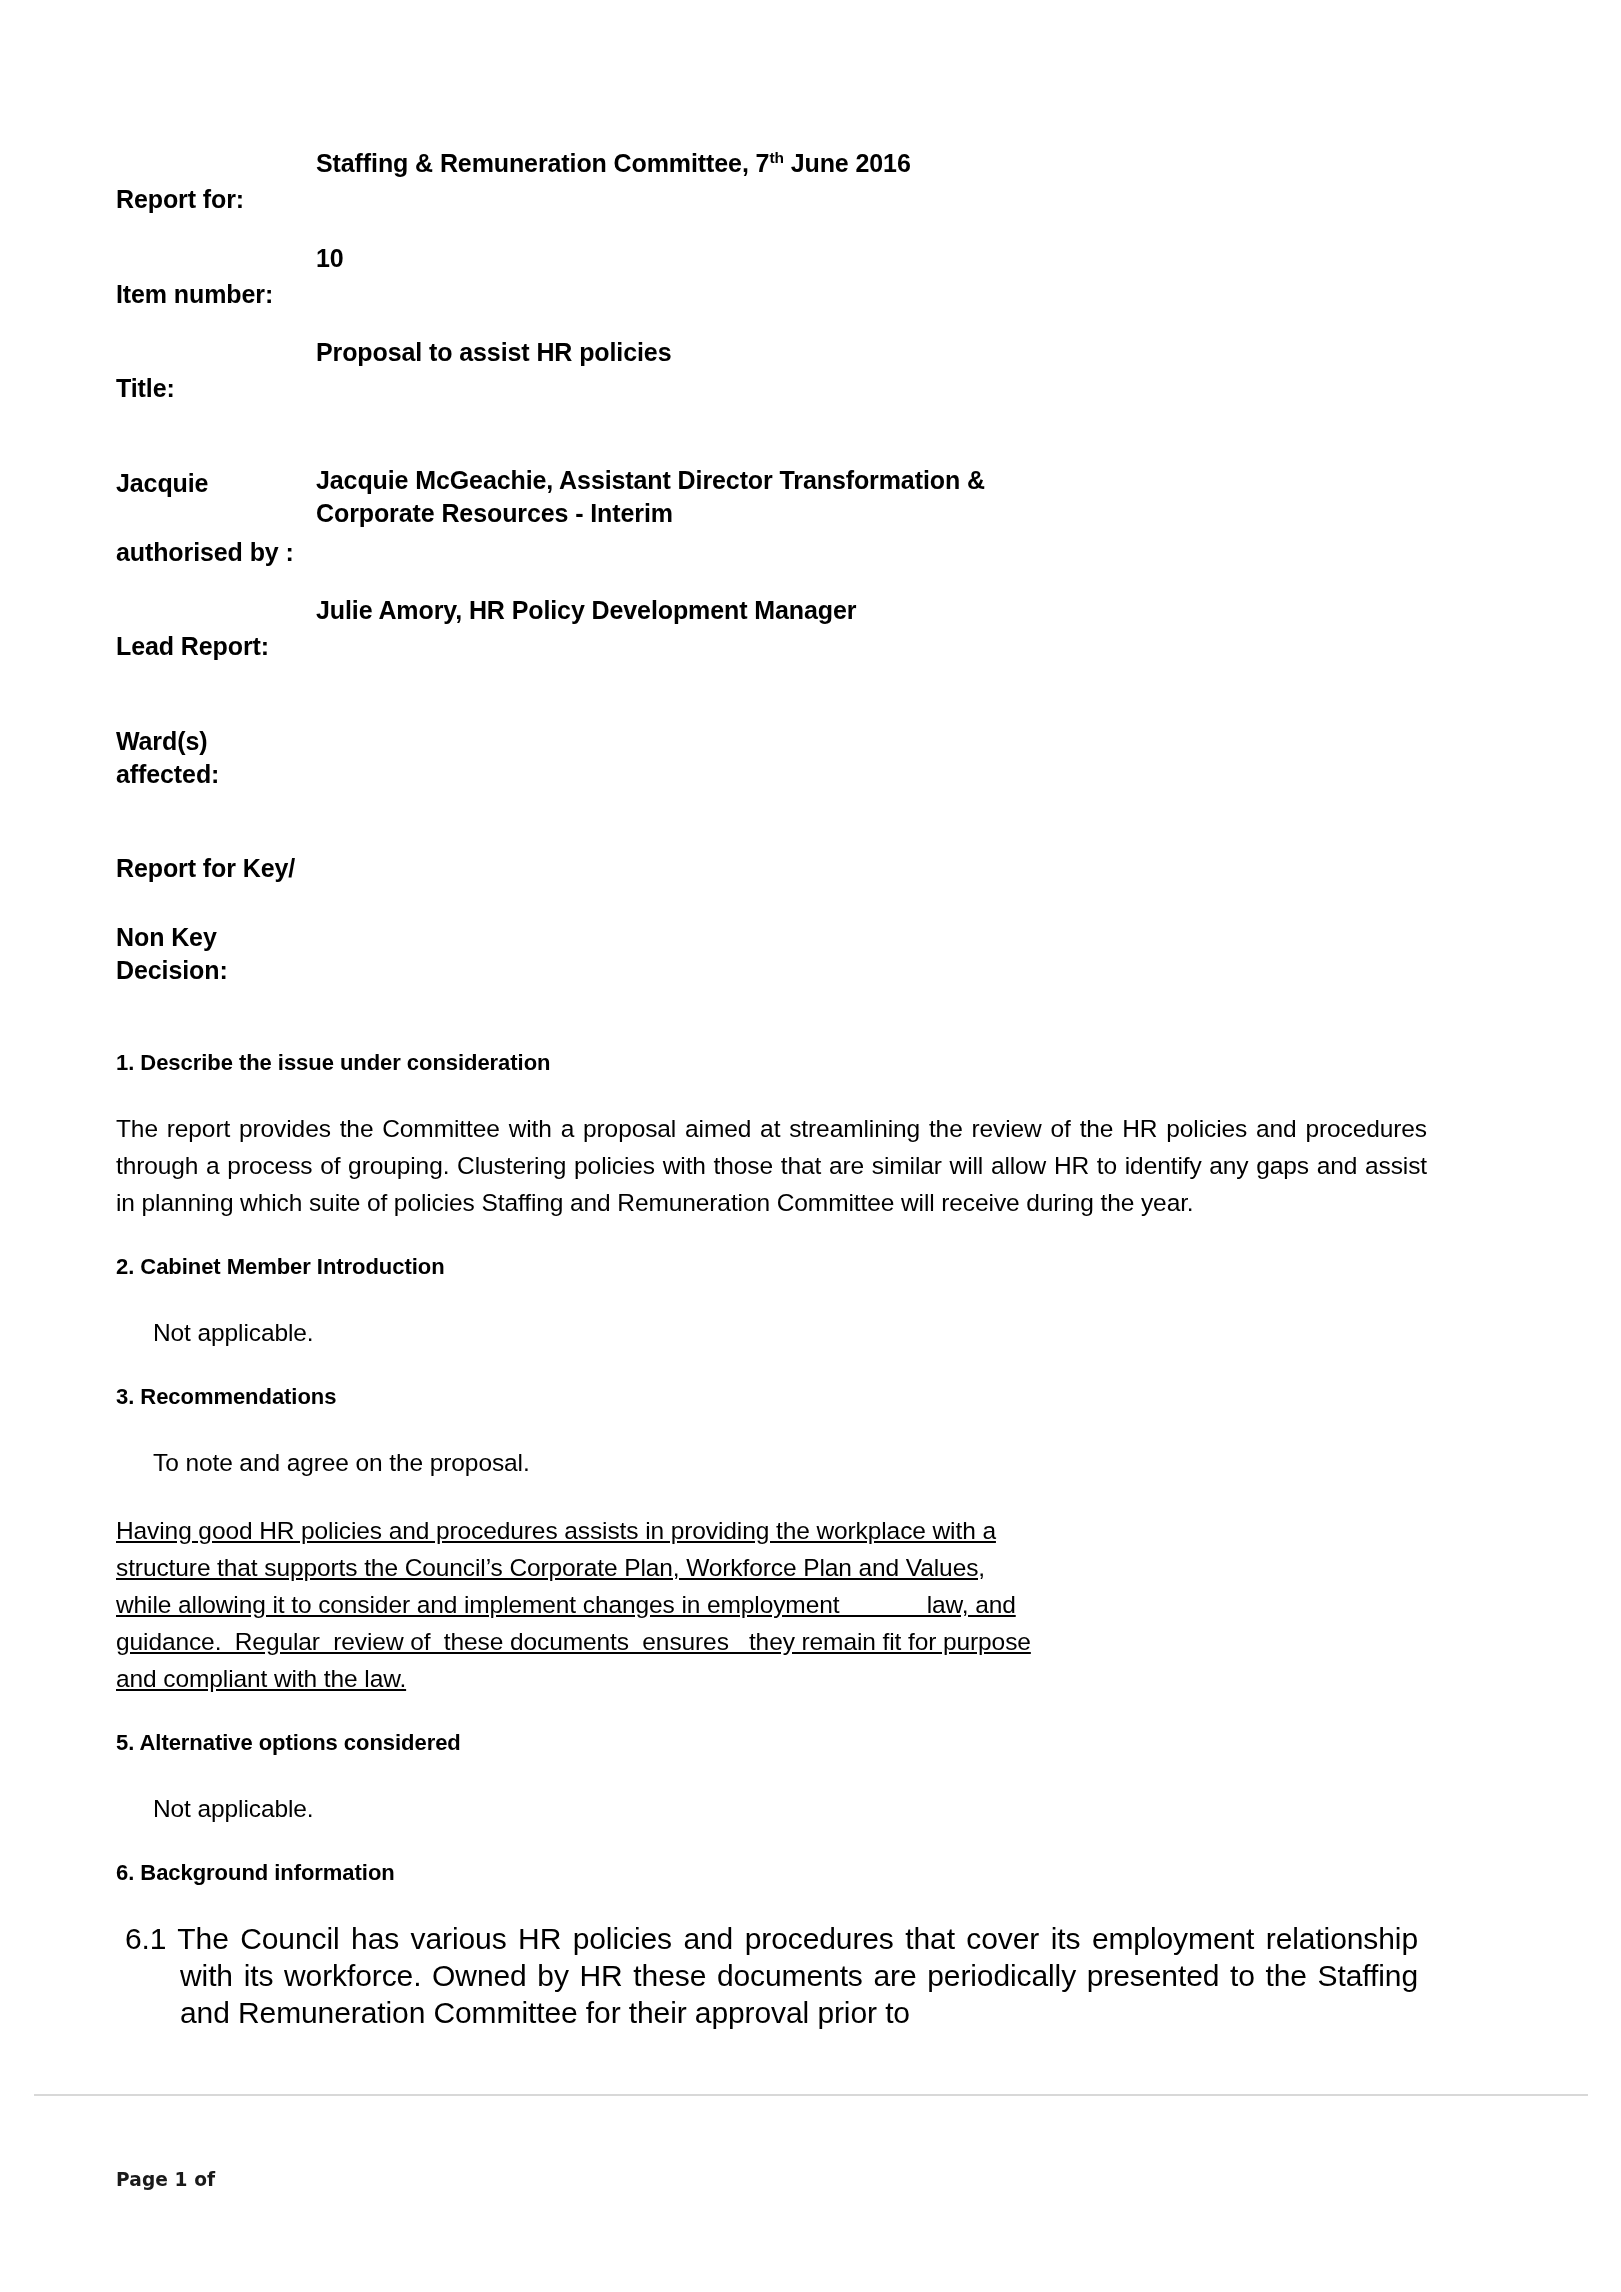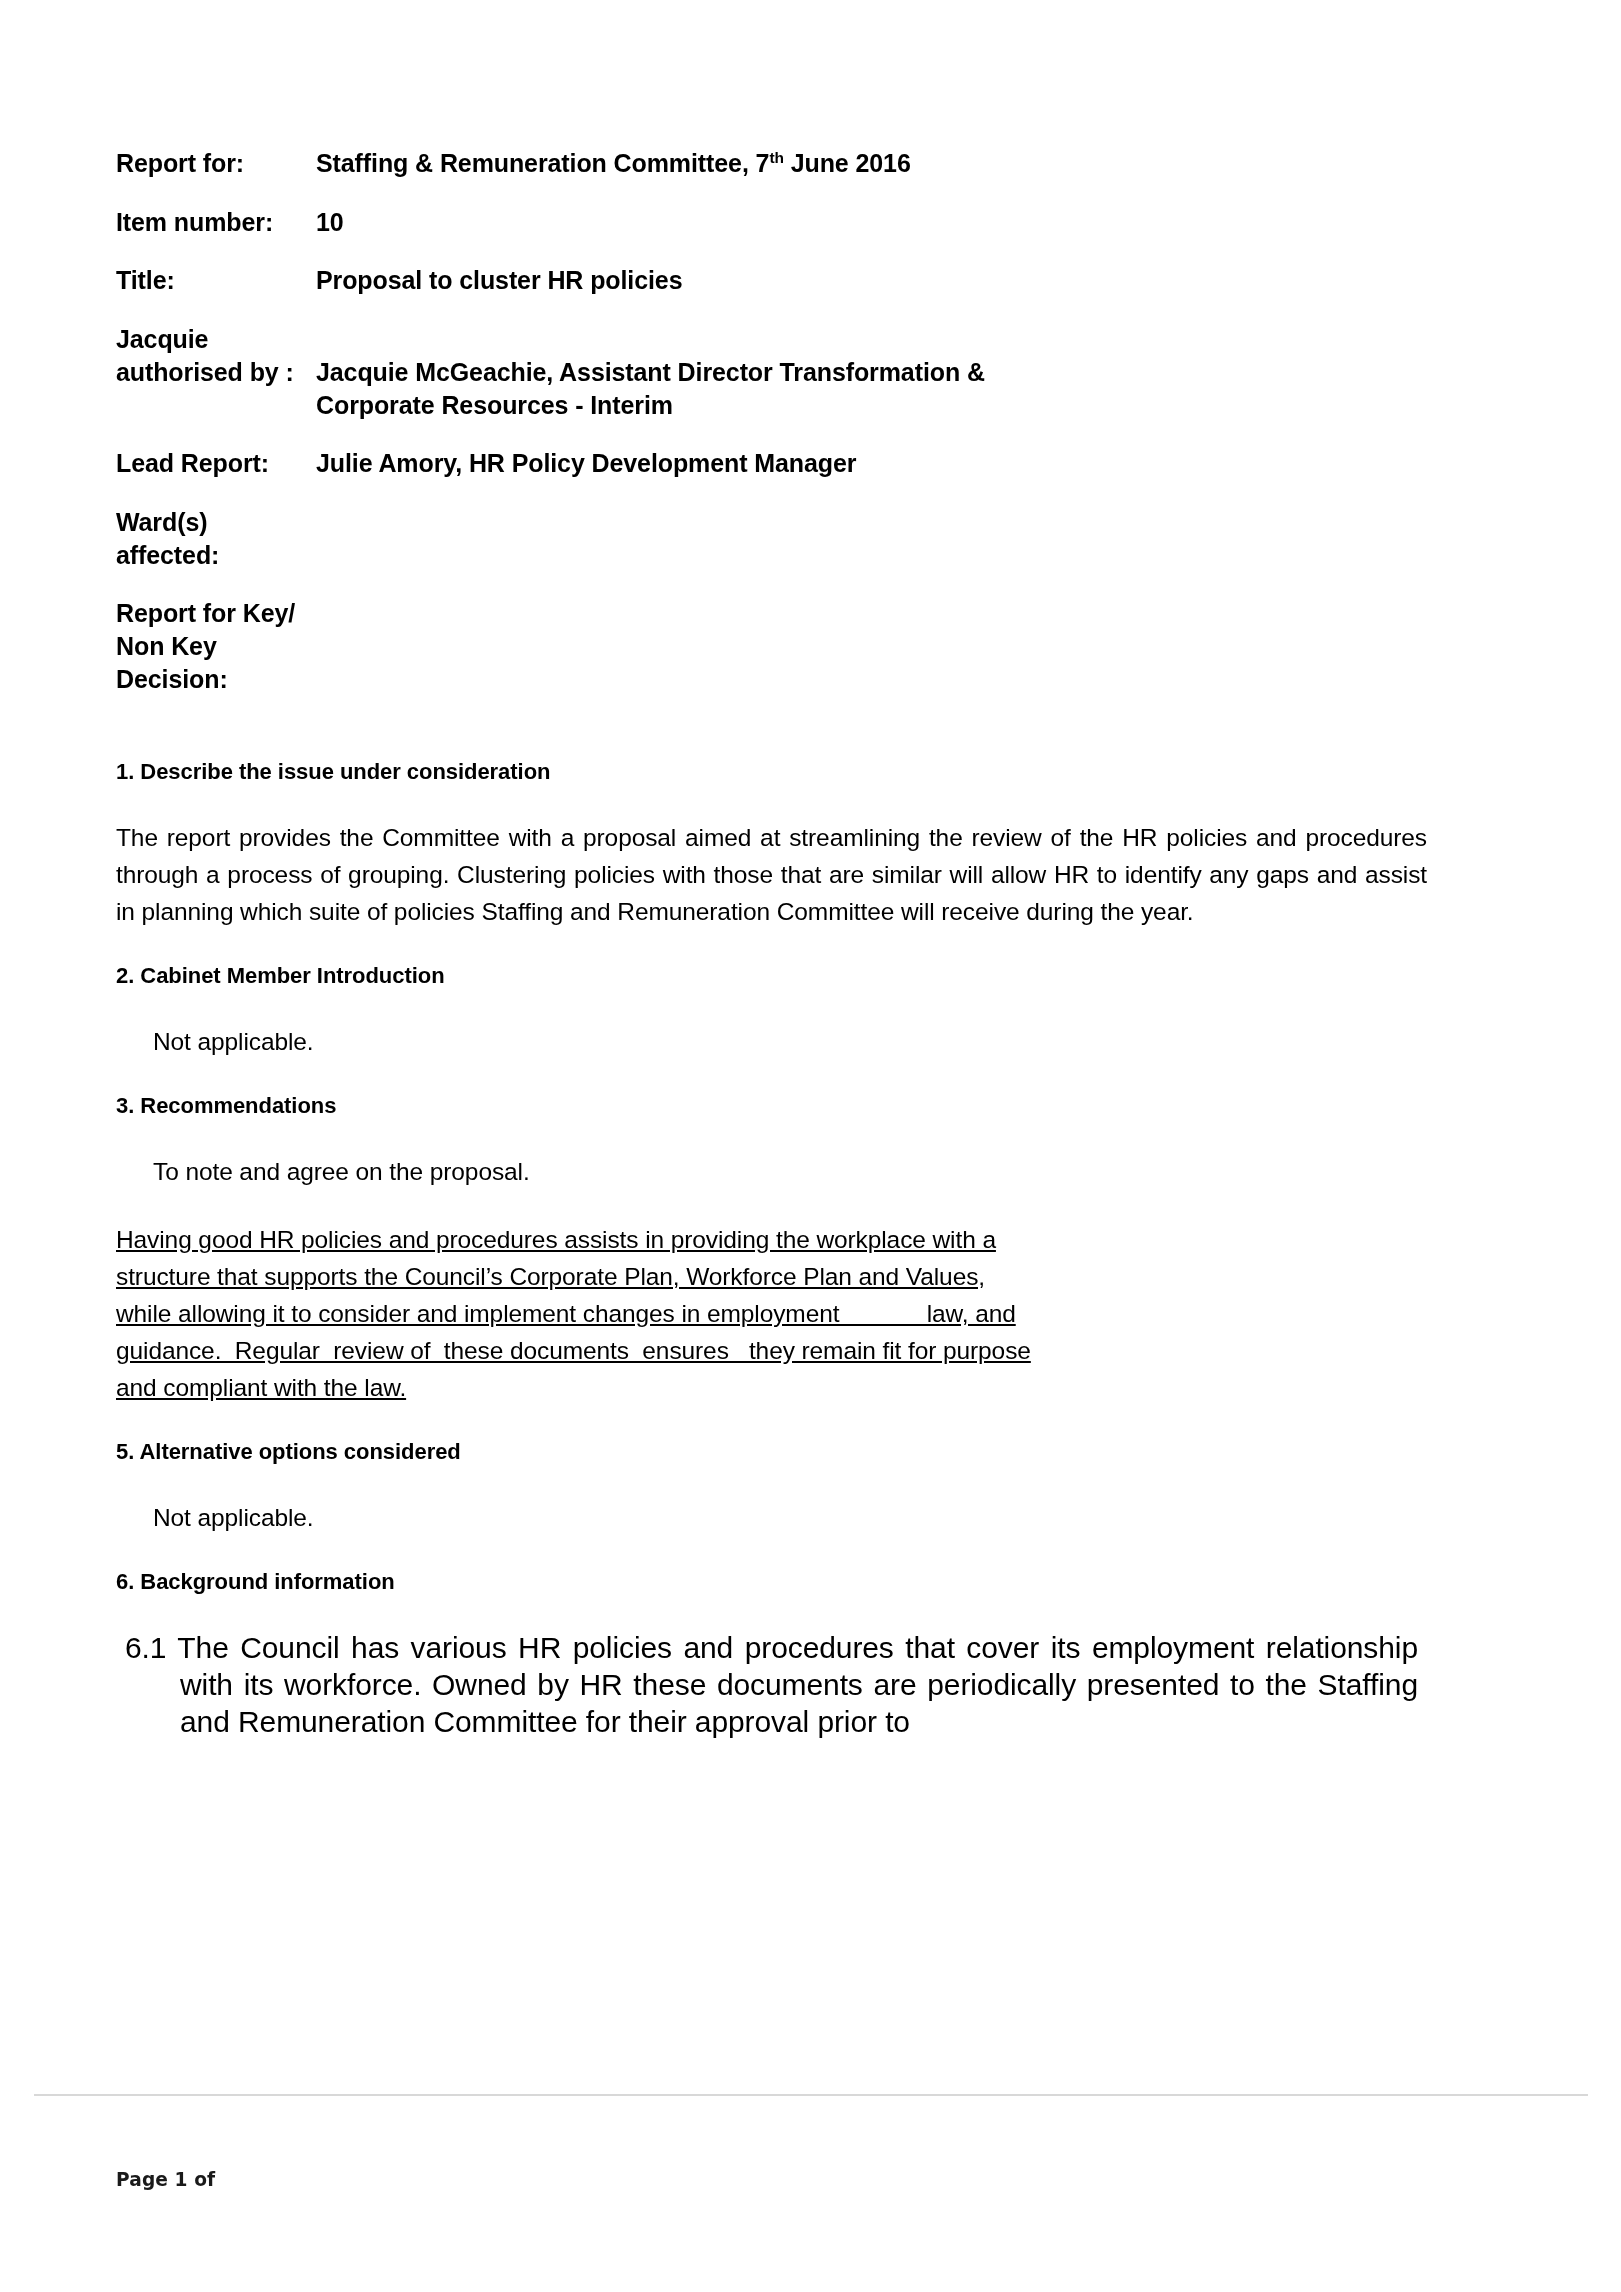--- a/index.html
+++ b/index.html
@@ -39,21 +39,21 @@
     align-items: flex-start;
     margin-bottom: 25.5px;
   }
   .meta-label {
     flex: 0 0 200px;
     font-weight: bold;
     font-size: 25px;
     line-height: 33px;
     letter-spacing: -0.1px;
   }
-  .meta-label .lbl-line { display: block; }
+  .meta-label .lbl-line { display: block; margin-top: 36px; }
   .meta-value {
     flex: 1 1 auto;
     font-weight: bold;
     font-size: 25px;
     line-height: 33px;
     letter-spacing: -0.1px;
   }
   .meta-value .val-line { display: block; }
   .meta-row.tall { margin-bottom: 25.5px; }
   .meta-row.empty-val .meta-value { min-height: 1px; }
@@ -152,21 +152,21 @@
       <div class="meta-value">
         <span class="val-line">10</span>
       </div>
     </div>
 
     <div class="meta-row">
       <div class="meta-label">
         <span class="lbl-line">Title:</span>
       </div>
       <div class="meta-value">
-        <span class="val-line">Proposal to cluster HR policies</span>
+        <span class="val-line">Proposal to assist HR policies</span>
       </div>
     </div>
 
     <div class="meta-row tall">
       <div class="meta-label">
         <span class="lbl-line">Jacquie</span>
         <span class="lbl-line">authorised by :</span>
       </div>
       <div class="meta-value">
         <span class="val-line" style="display:block;height:33px;"></span>

